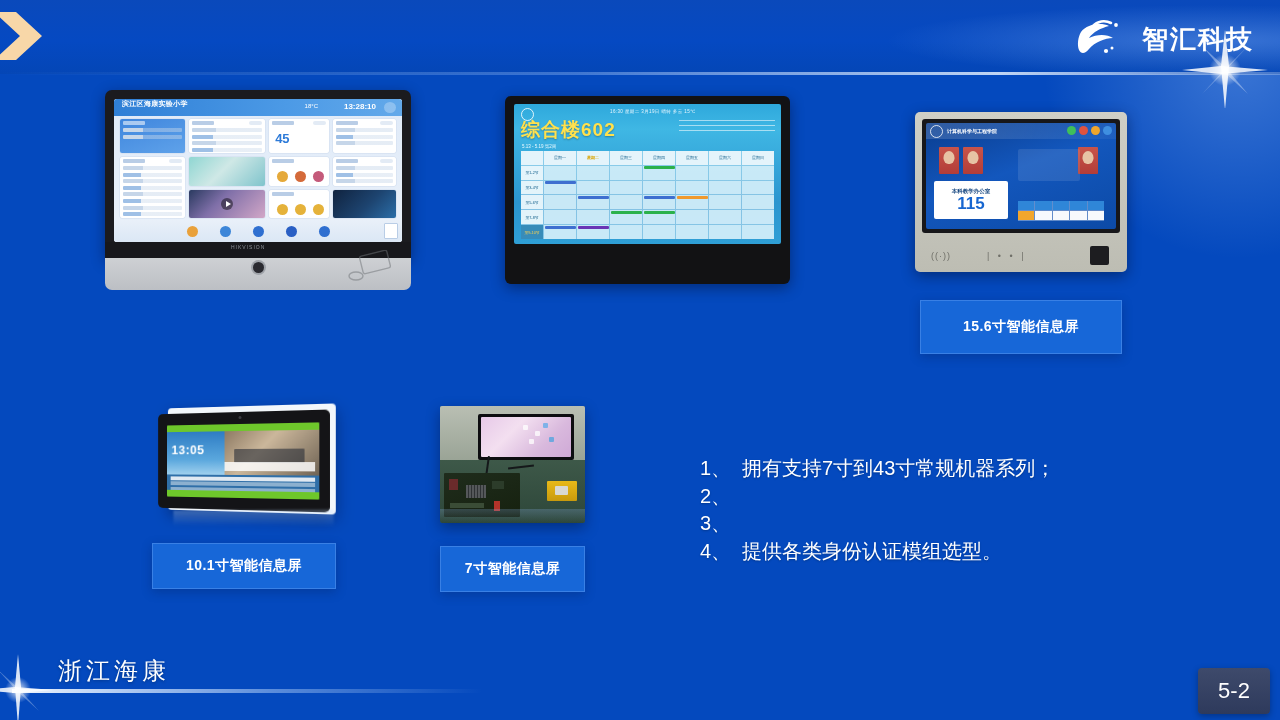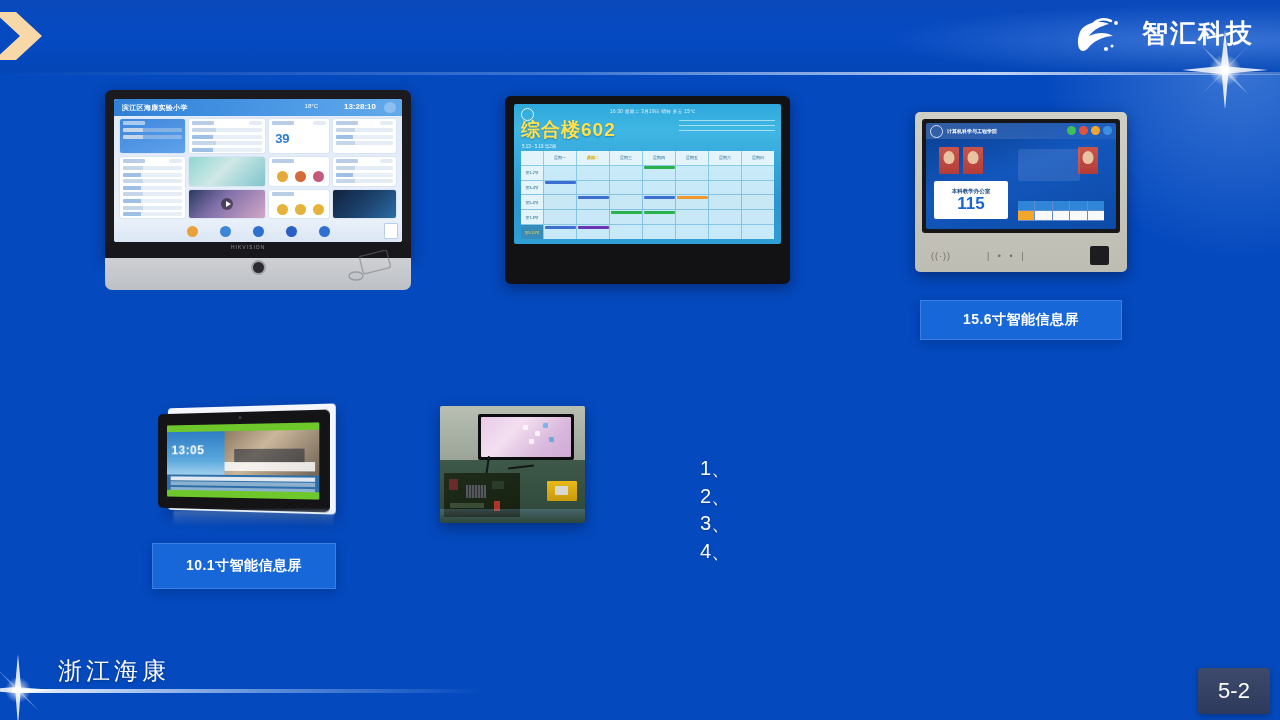--- a/index.html
+++ b/index.html
@@ -22,21 +22,21 @@
   .hdr-sheen{position:absolute;left:840px;top:0;width:440px;height:74px;
     background:radial-gradient(ellipse at 85% 55%, rgba(180,215,255,.30) 0%, rgba(4,73,190,0) 62%);}
   .hdr-rule{position:absolute;left:0;top:72px;width:1280px;height:3px;
     background:linear-gradient(90deg,rgba(255,255,255,0) 0%,rgba(170,205,255,.35) 45%,rgba(225,238,255,.85) 78%,rgba(255,255,255,.25) 100%);}
   .chev{position:absolute;left:-10px;top:8px;width:62px;height:56px;}
   .chev svg{display:block;}
   .hdr-title{position:absolute;left:57px;top:16px;
     font-size:27px;font-weight:bold;color:#ffc000;letter-spacing:.5px;
     text-shadow:0 1px 1px rgba(0,0,0,.25);white-space:nowrap;}
 
-  .logo{position:absolute;right:26px;top:16px;height:46px;display:flex;gap:17px;}
+  .logo{position:absolute;right:26px;top:16px;height:46px;display:flex;align-items:center;gap:17px;}
   .logo-mark{width:54px;height:42px;}
   .logo-text{font-size:26px;font-weight:bold;color:#ffffff;letter-spacing:2px;
     font-family:"DejaVu Sans","Liberation Sans",sans-serif;}
   .star-tr{position:absolute;right:10px;top:28px;width:90px;height:80px;pointer-events:none;}
 
   
   .device{position:absolute;}
   .caption{position:absolute;display:flex;align-items:center;justify-content:center;
     background:#1767d8;color:#fff;font-weight:bold;letter-spacing:.5px;
     box-shadow:0 0 0 1px rgba(120,175,255,.35) inset, 0 3px 10px rgba(0,20,60,.25);}
@@ -47,21 +47,21 @@
     box-shadow:0 4px 14px rgba(0,10,40,.45);}
   .aio-screen{position:absolute;left:9px;top:9px;width:288px;height:143px;background:#eef4fb;border-radius:3px;overflow:hidden;}
   .aio-base{position:absolute;left:0;top:152px;width:306px;height:48px;background:linear-gradient(180deg,#d7d9dc 0%,#bcbfc4 100%);border-radius:0 0 7px 7px;}
   .aio-chin{position:absolute;left:0;top:152px;width:306px;height:16px;background:#18181c;}
   .aio-cam{position:absolute;left:148px;top:172px;width:11px;height:11px;border-radius:50%;background:#2a2a30;box-shadow:0 0 0 2px #9fa3a9;}
   .aio-brand{position:absolute;left:126px;top:154px;font-size:5px;color:#8d9199;letter-spacing:1px;}
   .nfc{position:absolute;right:16px;bottom:6px;width:48px;height:34px;opacity:.5;}
 
   
   .sui{position:absolute;inset:0;background:linear-gradient(180deg,#dfeaf8 0%,#eaf1fa 100%);font-size:4px;color:#2b4a77;}
-  .sui-top{position:absolute;left:0;top:0;width:100%;height:17px;background:linear-gradient(90deg,#2f7fd6,#4c9ae6 60%,#63a9ea);display:flex;align-items:center;}
+  .sui-top{position:absolute;left:0;top:0;width:100%;height:17px;background:linear-gradient(90deg,#2f7fd6,#4c9ae6 60%,#63a9ea);display:flex;align-items:flex-start;}
   .sui-school{margin-left:8px;color:#fff;font-size:7px;font-weight:bold;letter-spacing:.3px;}
   .sui-wx{position:absolute;right:84px;top:4px;color:#fff;font-size:6px;}
   .sui-time{position:absolute;right:26px;top:3px;color:#fff;font-size:8px;font-weight:bold;}
   .sui-badge{position:absolute;right:6px;top:3px;width:12px;height:11px;border-radius:50%;background:rgba(255,255,255,.28);}
   .sui-grid{position:absolute;left:6px;top:20px;right:6px;bottom:24px;display:grid;
     grid-template-columns:1.25fr 1.45fr 1.15fr 1.2fr;grid-template-rows:34px 1fr 1fr;gap:4px;}
   .card{background:#fff;border-radius:2px;box-shadow:0 0 0 .5px #cfdcee;position:relative;overflow:hidden;}
   .card.blue{background:linear-gradient(160deg,#3f86dd,#5fa2ea);}
   .card .ch{position:absolute;left:3px;top:2px;height:4px;width:22px;background:#b9cde6;border-radius:1px;}
   .card.blue .ch{background:rgba(255,255,255,.55);}
@@ -133,21 +133,21 @@
   .d3-rt{position:absolute;left:92px;top:20px;right:5px;bottom:6px;}
   .d3-ghost{position:absolute;left:0;top:6px;width:62px;height:32px;background:rgba(255,255,255,.10);border-radius:2px;}
   .d3-tbl{position:absolute;left:0;bottom:2px;width:86px;height:20px;display:grid;grid-template-columns:repeat(5,1fr);grid-template-rows:9px 9px;gap:1px;background:rgba(255,255,255,.35);}
   .d3-tc{background:rgba(255,255,255,.95);}
   .d3-tc.h{background:#2f86d8;}
   .d3-tc.y{background:#f2a62c;}
   .d3-chin{position:absolute;left:0;bottom:0;width:100%;height:33px;display:flex;align-items:center;}
   .d3-spk{margin-left:16px;font-size:9px;color:#6f6f68;letter-spacing:1px;}
   .d3-mid{margin-left:36px;font-size:9px;color:#6f6f68;letter-spacing:3px;}
   .d3-rd{position:absolute;right:18px;bottom:7px;width:19px;height:19px;background:#1d1d20;border-radius:2px;}
-  #cap3{left:920px;top:300px;width:202px;height:40px;font-size:14px;}
+  #cap3{left:920px;top:300px;width:202px;height:54px;font-size:14px;}
 
   
   #dev4{left:152px;top:406px;width:184px;height:122px;}
   .d4-white{position:absolute;left:10px;top:0;width:172px;height:106px;background:#f3f7fb;border-radius:4px;transform:perspective(420px) rotateY(-13deg);box-shadow:0 6px 16px rgba(0,10,40,.4);}
   .d4-body{position:absolute;left:0;top:6px;width:176px;height:98px;background:#141417;border-radius:5px;transform:perspective(420px) rotateY(-13deg);}
   .d4-screen{position:absolute;left:10px;top:12px;width:156px;height:74px;overflow:hidden;border-radius:1px;background:#18212b;}
   .d4-gtop{height:7px;background:#6ec72b;}
   .d4-gbot{position:absolute;left:0;bottom:0;width:100%;height:7px;background:#6ec72b;}
   .d4-clockbox{position:absolute;left:0;top:7px;width:62px;height:44px;background:linear-gradient(180deg,#2e7cc4,#5aa7dd 65%,#9fd0ee);}
   .d4-clock{position:absolute;left:5px;top:11px;font-size:13px;color:#fff;font-weight:bold;letter-spacing:.5px;}
@@ -269,21 +269,21 @@
             <div class="rows">
               <div class="rw"></div>
               <div class="rw alt"></div>
               <div class="rw"></div>
               <div class="rw alt"></div>
             </div>
           </div>
           <div class="card">
             <div class="ch"></div>
               <div class="pill"></div>
-            <div class="bignum">39</div>
+            <div class="bignum">45</div>
           </div>
           <div class="card">
             <div class="ch"></div>
               <div class="pill"></div>
             <div class="rows">
               <div class="rw"></div>
               <div class="rw alt"></div>
               <div class="rw"></div>
             </div>
           </div>
@@ -525,33 +525,36 @@
         <span class="d5-chip" style="left:5px;top:6px;width:9px;height:11px;background:#6a2b2b"></span>
         <span class="d5-heat"></span>
         <span class="d5-chip" style="left:48px;top:8px;width:12px;height:8px"></span>
         <span class="d5-chip" style="left:6px;top:30px;width:34px;height:5px;background:#3a4c36"></span>
         <span class="d5-chip" style="left:50px;top:28px;width:6px;height:10px;background:#b2332a"></span>
       </div>
       <div class="d5-yellow"></div>
       <div class="d5-refl"></div>
     </div>
   </div>
+  <div class="caption" id="cap5">7寸智能信息屏</div>
 
   <div class="bullets">
     <div class="bl">
       <span class="idx">1、</span>
+      <span>拥有支持7寸到43寸常规机器系列；</span>
     </div>
     <div class="bl">
       <span class="idx">2、</span>
     </div>
     <div class="bl">
       <span class="idx">3、</span>
     </div>
     <div class="bl">
       <span class="idx">4、</span>
+      <span>提供各类身份认证模组选型。</span>
     </div>
   </div>
 
   <div class="star-bl">
     <svg width="80" height="80" viewBox="0 0 80 80">
       <defs>
         <radialGradient id="gs2" cx="50%" cy="50%" r="50%">
           <stop offset="0%" stop-color="#ffffff" stop-opacity=".9"></stop>
           <stop offset="100%" stop-color="#ffffff" stop-opacity="0"></stop>
         </radialGradient>

